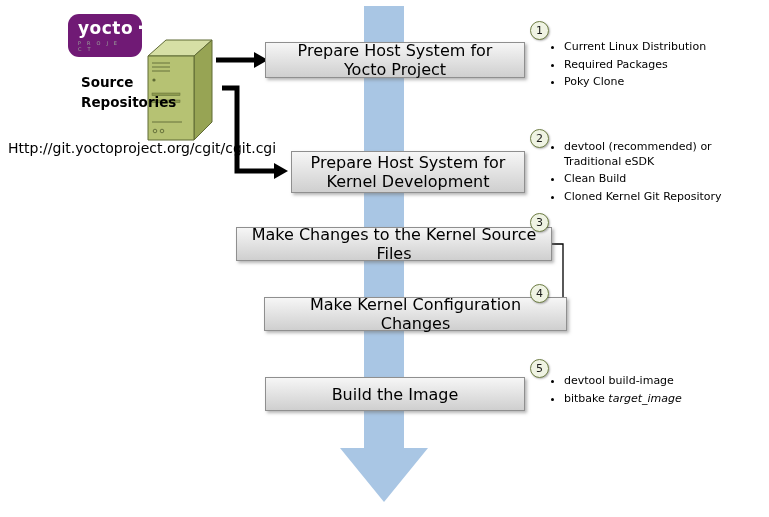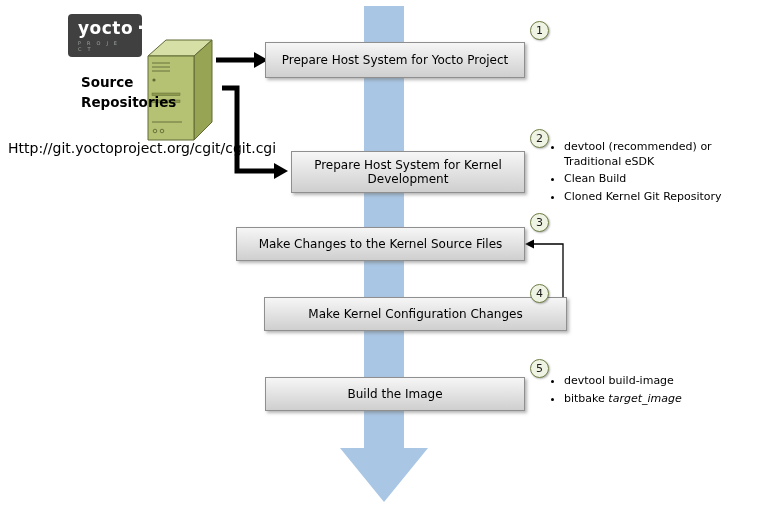--- a/index.html
+++ b/index.html
@@ -3,32 +3,32 @@
 <meta charset="utf-8">
 <style>
   * { margin:0; padding:0; box-sizing:border-box; }
   html,body { background:#ffffff; }
   body { font-family:"DejaVu Sans", sans-serif; color:#000; }
   .canvas { position:relative; width:769px; height:517px; background:#fff; overflow:hidden; }
   .layer { position:absolute; left:0; top:0; width:769px; height:517px; }
 
   
   .logo { position:absolute; left:68px; top:14px; width:74px; height:43px;
-          background:#404040; border-radius:4px; padding:6px 18px 0 10px; }
+          background:#701a75; border-radius:11px; padding:6px 18px 0 10px; }
   .logo-brand { color:#fff; font-size:17px; font-weight:bold; letter-spacing:.5px; line-height:1; }
   .logo-dot { margin-left:4px; font-weight:bold; }
   .logo-sub { color:#9aa39a; font-size:5px; letter-spacing:2.2px; margin-top:3px; }
 
   
   .src-label { position:absolute; left:35px; top:72px; font-size:13.5px; font-weight:bold; line-height:1.5;margin-left:46px; }
   .src-url { position:absolute; left:8px; top:140px; font-size:14px; }
 
   
   .step-box { position:absolute; display:flex; align-items:center; justify-content:center;
-              text-align:center; font-size:12px; color:#000; padding:2px 10px;
+              text-align:center; font-size:16px; color:#000; padding:2px 10px;
               background:linear-gradient(#f6f6f6,#cfcfcf); border:1px solid #8f8f8f;
               box-shadow:2px 2px 3px rgba(110,110,110,.5); }
 
   
   .step-circle { position:absolute; width:19px; height:19px; border-radius:50%;
                  border:1px solid #6f7f45; background:#eff3e3; box-shadow:1px 1px 2px rgba(0,0,0,.3);
                  display:flex; align-items:center; justify-content:center; font-size:11px; color:#1a1a1a; }
 
   
   .bullets { position:absolute; list-style:disc; padding-left:13px; font-size:11px; line-height:1.32; }
@@ -90,21 +90,21 @@
     <div>Repositories</div>
   </div>
   <div class="src-url">Http://git.yoctoproject.org/cgit/cgit.cgi</div>
 
   <div class="step-box" style="left:265px; top:42px; width:260px; height:36px;">
     <span>Prepare Host System for Yocto Project</span>
   </div>
   <div class="step-box" style="left:291px; top:151px; width:234px; height:42px;">
     <span>Prepare Host System for Kernel Development</span>
   </div>
-  <div class="step-box" style="left:236px; top:227px; width:289px; height:34px;">
+  <div class="step-box" style="left:236px; top:227px; width:316px; height:34px;">
     <span>Make Changes to the Kernel Source Files</span>
   </div>
   <div class="step-box" style="left:264px; top:297px; width:303px; height:34px;">
     <span>Make Kernel Configuration Changes</span>
   </div>
   <div class="step-box" style="left:265px; top:377px; width:260px; height:34px;">
     <span>Build the Image</span>
   </div>
 
   <div class="step-circle" style="left:530px; top:21px;">
@@ -116,20 +116,25 @@
   <div class="step-circle" style="left:530px; top:213px;">
     <span>3</span>
   </div>
   <div class="step-circle" style="left:530px; top:284px;">
     <span>4</span>
   </div>
   <div class="step-circle" style="left:530px; top:359px;">
     <span>5</span>
   </div>
 
+  <ul class="bullets" style="left:551px; top:40px; width:210px;">
+    <li>Current Linux Distribution</li>
+    <li>Required Packages</li>
+    <li>Poky Clone</li>
+  </ul>
 
   <ul class="bullets" style="left:551px; top:140px; width:195px;">
     <li>devtool (recommended) or Traditional eSDK</li>
     <li>Clean Build</li>
     <li>Cloned Kernel Git Repository</li>
   </ul>
 
 
   <ul class="bullets" style="left:551px; top:374px; width:210px;">
     <li>devtool build-image</li>

